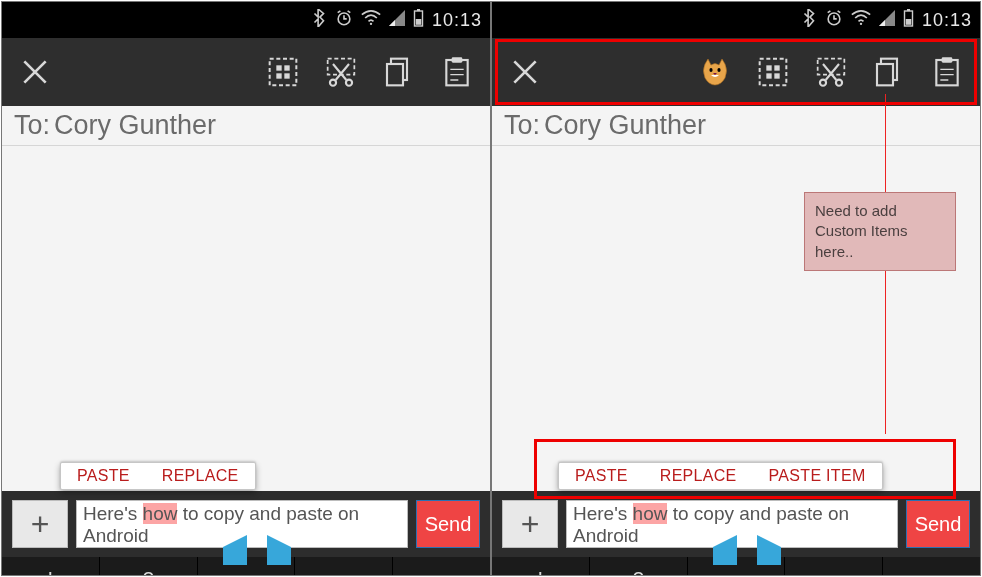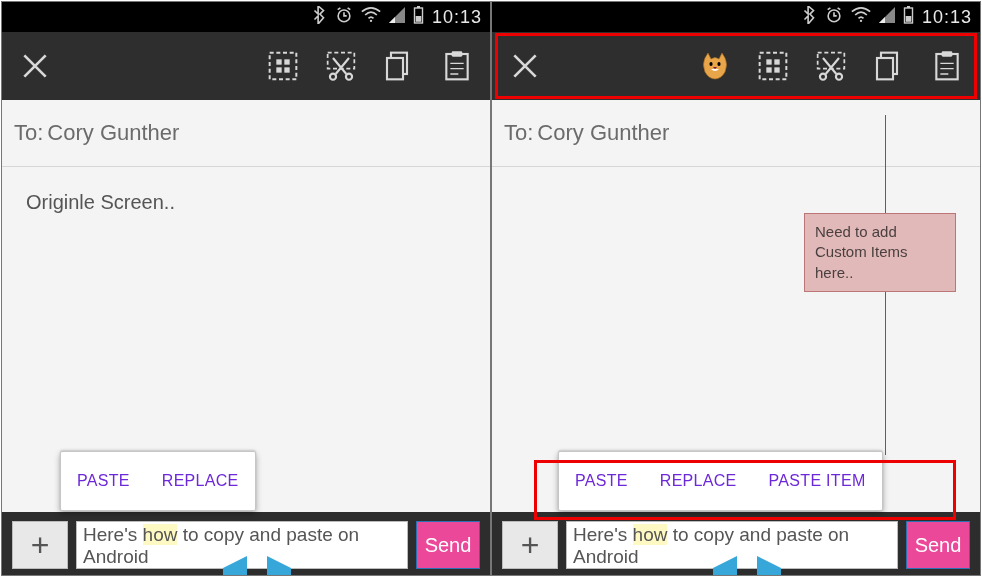--- a/index.html
+++ b/index.html
@@ -2,60 +2,60 @@
 <html><head>
   <meta charset="utf-8">
   <style>
     * { margin:0; padding:0; box-sizing:border-box; font-family:"Helvetica Neue",Arial,sans-serif; }
     body { width:982px; height:577px; background:#fff; position:relative; overflow:hidden; }
     .phone { width:490px; height:575px; position:absolute; top:1px; border:1px solid #777; background:#f0f0f0; overflow:hidden; }
     .phone.left  { left:1px; }
     .phone.right { left:491px; }
 
     
-    .statusbar { height:30px; background:#000; color:#e8e8e8; font-size:18px; display:flex; align-items:center; justify-content:flex-end; gap:8px; padding:0 8px; }
+    .statusbar { height:36px; background:#000; color:#e8e8e8; font-size:18px; display:flex; align-items:center; justify-content:flex-end; gap:8px; padding:0 8px; }
     .statusbar .txt { font-family:Arial,sans-serif; letter-spacing:1px; }
 
     
     .cab { height:68px; background:#2e2e2e; display:flex; align-items:center; justify-content:space-between; padding:0 14px; gap:20px; position:relative; }
     .cab .spacer { flex:1; }
     .cab svg, .cab .catbox { flex:0 0 auto; }
     .cab .hitbox { width:38px; height:38px; display:flex; align-items:center; justify-content:center; }
     .highlight-cab { position:absolute; inset:1px 3px 1px 3px; border:3px solid #e00; pointer-events:none; z-index:30; }
 
     
-    .torow { height:67px; background:#f4f4f4; display:flex; align-items:center; padding:0 12px; font-size:22px; color:#6b6b6b; border-bottom:1px solid #d6d6d6; font-weight:300; }
+    .torow { height:40px; background:#f4f4f4; display:flex; align-items:center; padding:0 12px; font-size:27px; color:#6b6b6b; border-bottom:1px solid #d6d6d6; font-weight:300; }
     .torow .lbl { margin-right:4px; }
 
     
     .bodyarea { position:relative; height:345px; background:#f4f4f4; }
     .bodytext { position:absolute; left:24px; top:24px; font-size:20px; color:#555; }
 
     
     .ctxmenu { position:absolute; background:#fff; border:1px solid #c6c6c6; border-radius:2px; box-shadow:0 3px 6px rgba(0,0,0,.3),0 -1px 2px rgba(0,0,0,.15); display:flex; z-index:10; }
-    .ctxmenu .item { padding:20px 16px; font-size:16px; color:#6d28d9; letter-spacing:0.3px; }
+    .ctxmenu .item { padding:4px 16px; font-size:16px; color:#b91c1c; letter-spacing:0.3px; }
     .ctxmenu.left-menu  { left:58px; bottom:1px; }
     .ctxmenu.right-menu { left:66px; bottom:1px; }
 
     .ctxhighlight { position:absolute; border:3px solid #e00; z-index:11; pointer-events:none; }
 
     
     .compose { height:66px; background:#2d2d2d; display:flex; align-items:center; gap:8px; padding:0 10px; }
     .addbtn { width:56px; height:48px; background:#e8e8e8; border:1px solid #bcbcbc; display:flex; align-items:center; justify-content:center; font-size:32px; color:#555; font-weight:300; }
     .msgbox { flex:1; height:48px; background:#fff; border:1px solid #bcbcbc; font-size:19px; color:#555; padding:2px 6px; line-height:22px; position:relative; }
-    .msgbox .sel { background:#fef9c3; }
+    .msgbox .sel { background:#fca5a5; }
     .handle { position:absolute; width:24px; height:30px; background:#37a7da; }
     .handle.l { left:146px; bottom:-18px; }
     .handle.r { left:190px; bottom:-18px; }
     .handle:before { content:""; position:absolute; top:0; width:0; height:0; }
     .handle.l:before { right:-0px; border-top:12px solid transparent; }
     .handle.r:before { left:-0px;  border-top:12px solid transparent; }
     .handle.l { clip-path: polygon(0 40%, 100% 0, 100% 100%, 0 100%); }
     .handle.r { clip-path: polygon(0 0, 100% 40%, 100% 100%, 0 100%); }
-    .sendbtn { width:64px; height:48px; background:#ec4899; color:#fff; font-size:20px; display:flex; align-items:center; justify-content:center; border:1px solid #2b71b3; }
+    .sendbtn { width:64px; height:48px; background:#ef4444; color:#fff; font-size:20px; display:flex; align-items:center; justify-content:center; border:1px solid #2b71b3; }
 
     
     .kbrow { height:44px; background:#1b1b1b; display:flex; }
     .kbkey { flex:1; display:flex; align-items:center; justify-content:center; color:#d8d8d8; font-size:20px; border-right:1px solid #000; }
     .kbkey:last-child{ border-right:none; }
 
     
     .annbox { position:absolute; background:#e1b9b9; border:1px solid #b77; color:#4a3f3f; font-size:15px; padding:8px 10px; line-height:1.35; z-index:20; }
     .annline { position:absolute; width:0; border-left:1.5px solid #e22; z-index:19; }
 
@@ -140,21 +140,20 @@
         </svg>
     </div>
   </div>
 
   <div class="torow">
     <span class="lbl">To:</span>
     <span>Cory Gunther</span>
   </div>
 
   <div class="bodyarea">
-    <div class="bodytext">Originle Screen..</div>
     <div class="ctxmenu left-menu">
       <div class="item">PASTE</div>
       <div class="item">REPLACE</div>
     </div>
   </div>
 
   <div class="compose">
     <div class="addbtn">
       <span>+</span>
     </div>

